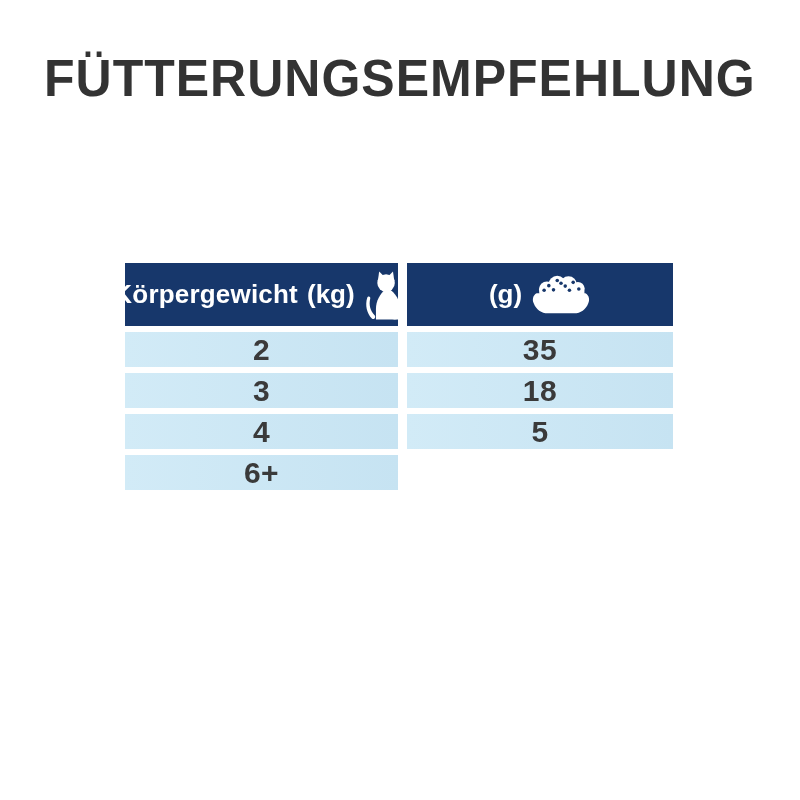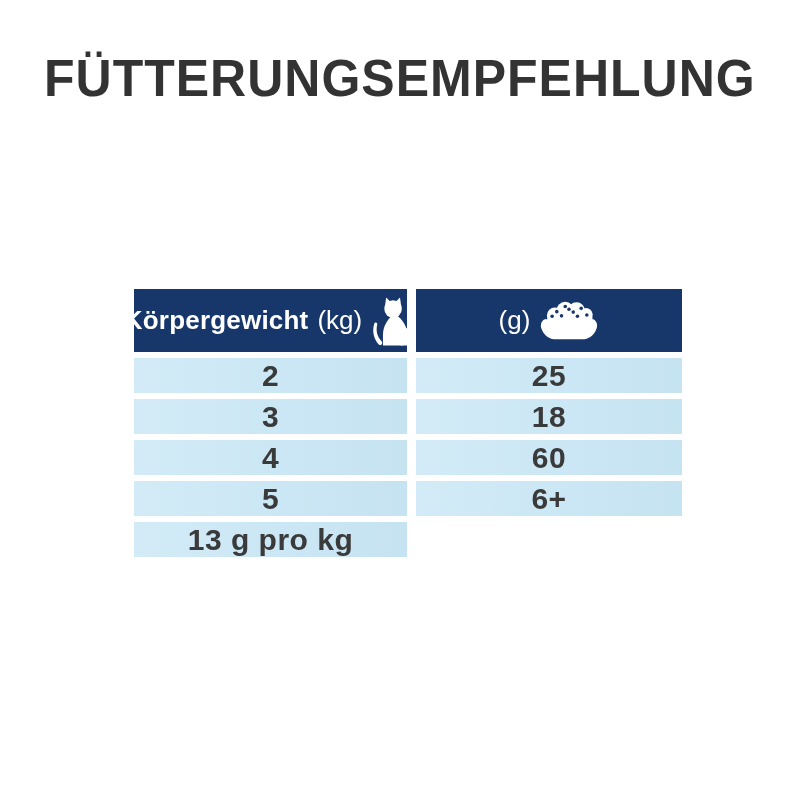--- a/index.html
+++ b/index.html
@@ -7,33 +7,33 @@
     position:relative;width:800px;height:652px;background:#ffffff;overflow:hidden;
     font-family:"Liberation Sans",sans-serif;
   }
   .page-title{
     position:absolute;left:44px;top:52px;
     font-size:50px;font-weight:700;letter-spacing:1px;line-height:1;
     color:#333333;white-space:nowrap;
     transform:scaleY(1.04);transform-origin:left top;
   }
   .feeding-table{
-    position:absolute;left:134px;top:263px;
+    position:absolute;left:125px;top:263px;
     display:grid;
     grid-template-columns:273px 266px;
     grid-template-rows:63px repeat(5,35px);
-    column-gap:9px;row-gap:6px;margin-top:26px;
+    column-gap:9px;row-gap:6px;
   }
   .hcell{
     background:#17376b;color:#ffffff;
     display:flex;align-items:center;justify-content:center;gap:9px;
     font-size:26px;
   }
   .hcell .lbl{font-weight:700;letter-spacing:.2px;}
-  .hcell .unit{font-weight:400;}
+  .hcell .unit{font-weight:700;}
   .hcell svg{flex:0 0 auto;display:block;}
   .bcell{
     background:linear-gradient(90deg,#d2ebf7 0%,#c6e3f2 100%);
     color:#3a3a3a;font-weight:700;font-size:30px;
     display:flex;align-items:center;justify-content:center;
     letter-spacing:.5px;
   }
   .footer-panel{
     position:absolute;left:0;top:691px;width:777px;height:109px;
     background:#9c958b;border-top-right-radius:22px;
@@ -84,29 +84,27 @@
             <circle cx="24" cy="16.5" r="1.9"></circle>
             <circle cx="32" cy="9.5" r="1.9"></circle>
             <circle cx="41" cy="17" r="1.9"></circle>
             <circle cx="14" cy="17" r="1.9"></circle>
           </g>
         </svg>
       </span>
     </div>
 
     <div class="bcell">2</div>
-    <div class="bcell">25</div>
+    <div class="bcell">35</div>
 
     <div class="bcell">3</div>
     <div class="bcell">18</div>
 
     <div class="bcell">4</div>
-    <div class="bcell">60</div>
 
     <div class="bcell">5</div>
 
     <div class="bcell">6+</div>
-    <div class="bcell">13 g pro kg</div>
   </div>
 
   <div class="footer-panel"></div>
 
 </div>
 
 </body></html>

